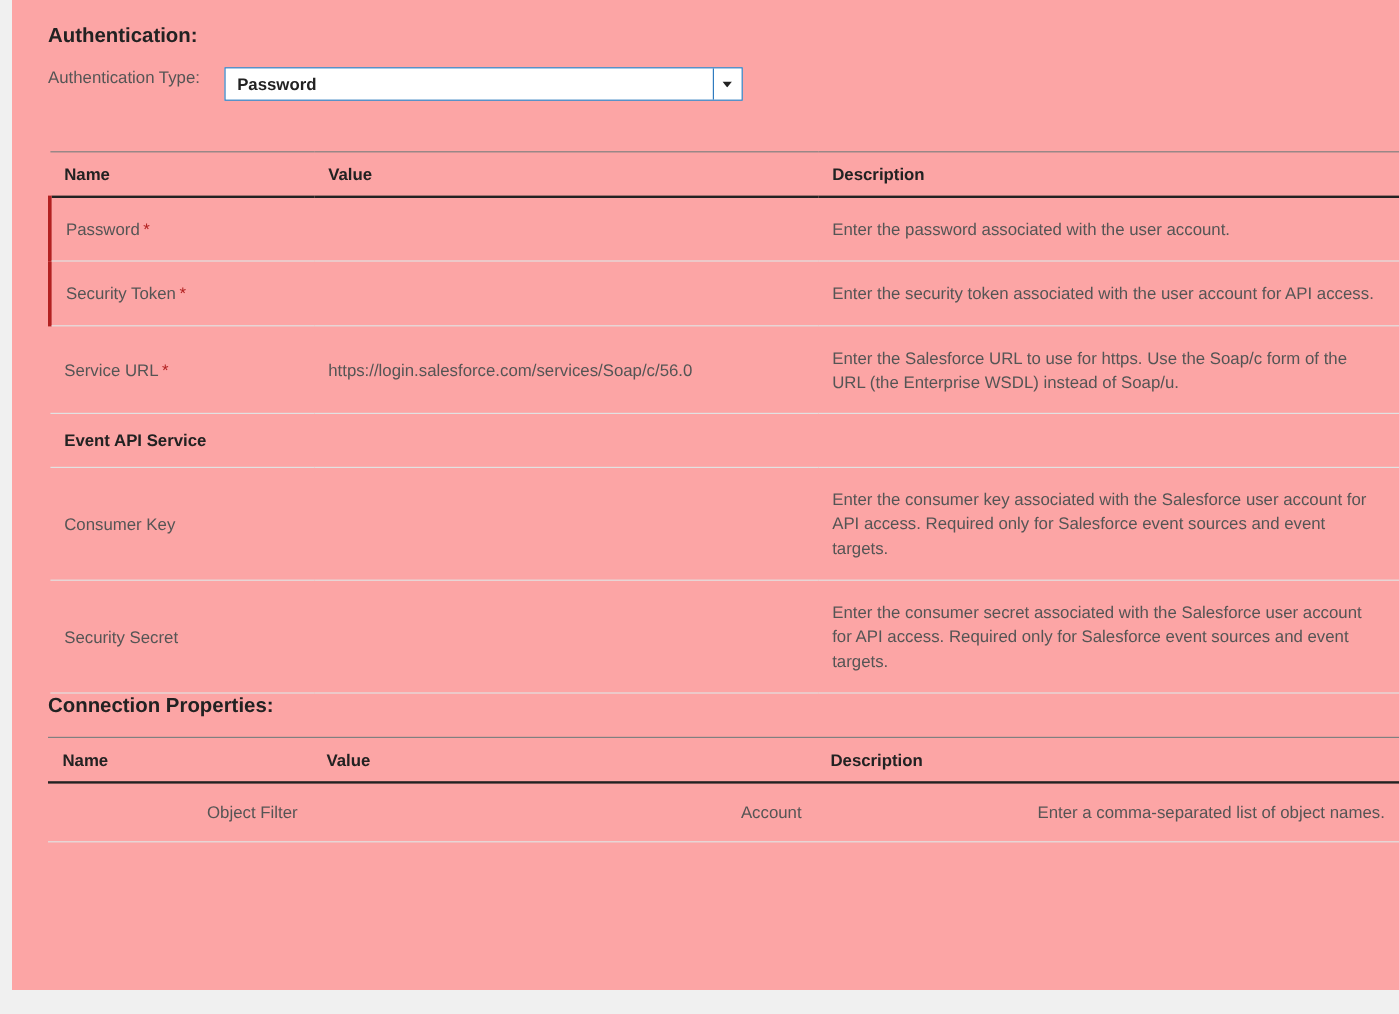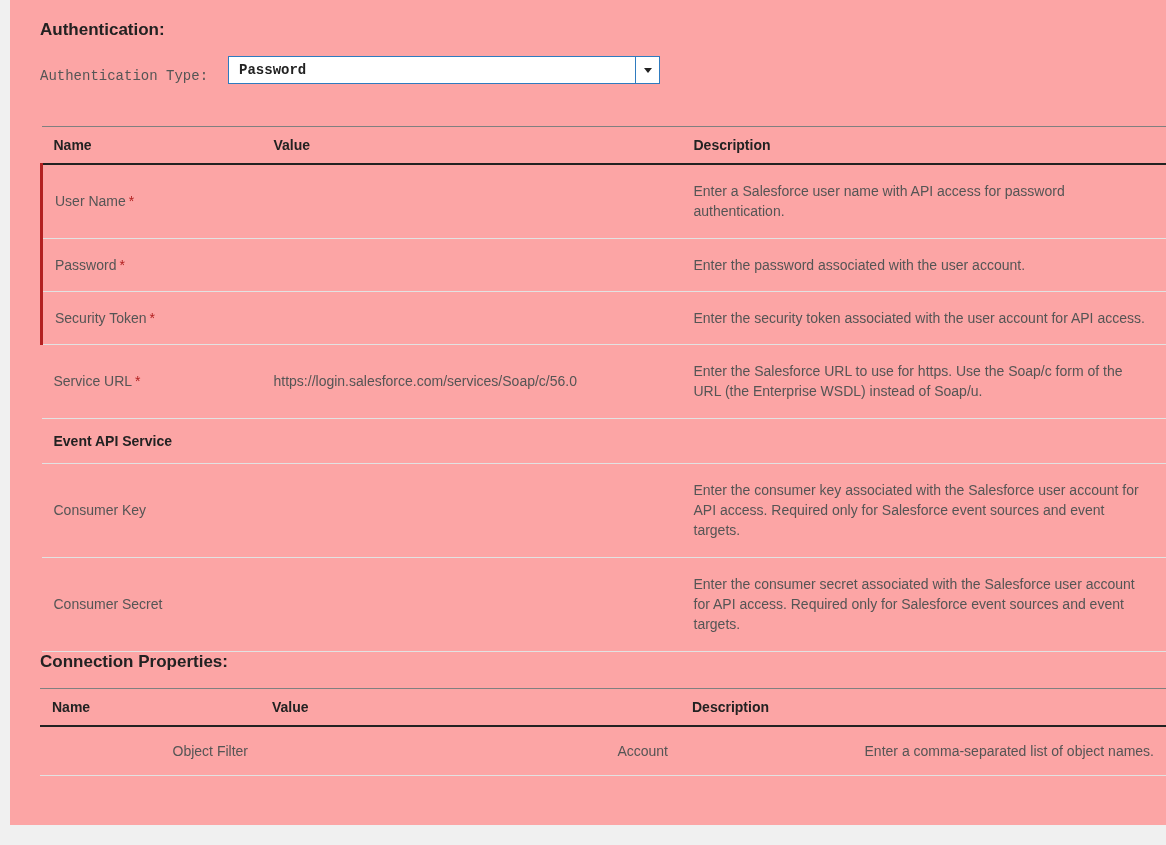--- a/index.html
+++ b/index.html
@@ -20,23 +20,22 @@
       min-height: 825px;
     }
     .section-heading {
       font-size: 17px;
       font-weight: 700;
       color: #222;
       margin-bottom: 16px;
     }
     .auth-type-row {
       display: flex;
-      align-items: flex-end;
+      align-items: flex-start;
       margin-bottom: 42px;
-      font-family: Liberation Mono, monospace;
     }
     .auth-type-label {
       color: #555;
       font-size: 14px;
       margin-right: 20px;
     }
     .select-wrapper {
       position: relative;
       display: inline-block;
     }
@@ -173,25 +172,20 @@
 
     <table class="props-table">
       <thead>
         <tr>
           <th>Name</th>
           <th>Value</th>
           <th>Description</th>
         </tr>
       </thead>
       <tbody id="auth-tbody">
-      <tr class="row-required">
-            <td><span class="field-name">User Name</span><span class="req-asterisk">*</span></td>
-            <td class="value-text"></td>
-            <td class="desc">Enter a Salesforce user name with API access for password authentication.</td>
-          </tr>
           <tr class="row-required">
             <td><span class="field-name">Password</span><span class="req-asterisk">*</span></td>
             <td class="value-text"></td>
             <td class="desc">Enter the password associated with the user account.</td>
           </tr>
           <tr class="row-required">
             <td><span class="field-name">Security Token</span><span class="req-asterisk">*</span></td>
             <td class="value-text"></td>
             <td class="desc">Enter the security token associated with the user account for API access.</td>
           </tr>
@@ -202,21 +196,21 @@
           </tr>
           <tr class="section-header-row">
             <td colspan="3">Event API Service</td>
           </tr>
           <tr>
             <td><span class="field-name">Consumer Key</span></td>
             <td class="value-text"></td>
             <td class="desc">Enter the consumer key associated with the Salesforce user account for API access. Required only for Salesforce event sources and event targets.</td>
           </tr>
           <tr>
-            <td><span class="field-name">Consumer Secret</span></td>
+            <td><span class="field-name">Security Secret</span></td>
             <td class="value-text"></td>
             <td class="desc">Enter the consumer secret associated with the Salesforce user account for API access. Required only for Salesforce event sources and event targets.</td>
           </tr>
         </tbody>
     </table>
   </div>
 
   <div class="conn-props-section">
     <h2 class="section-heading">Connection Properties:</h2>
     <table class="conn-table">

